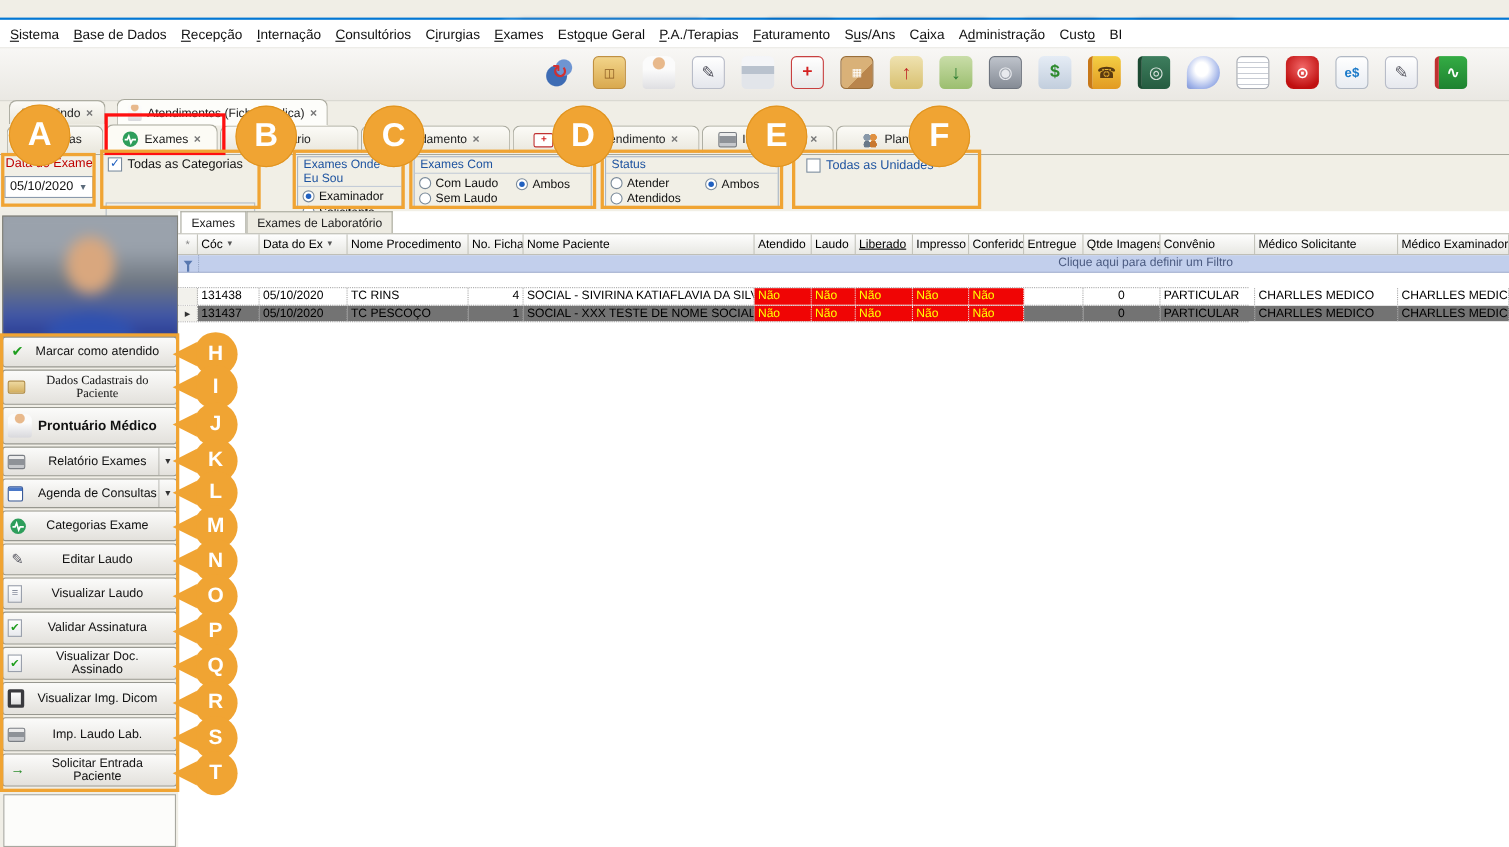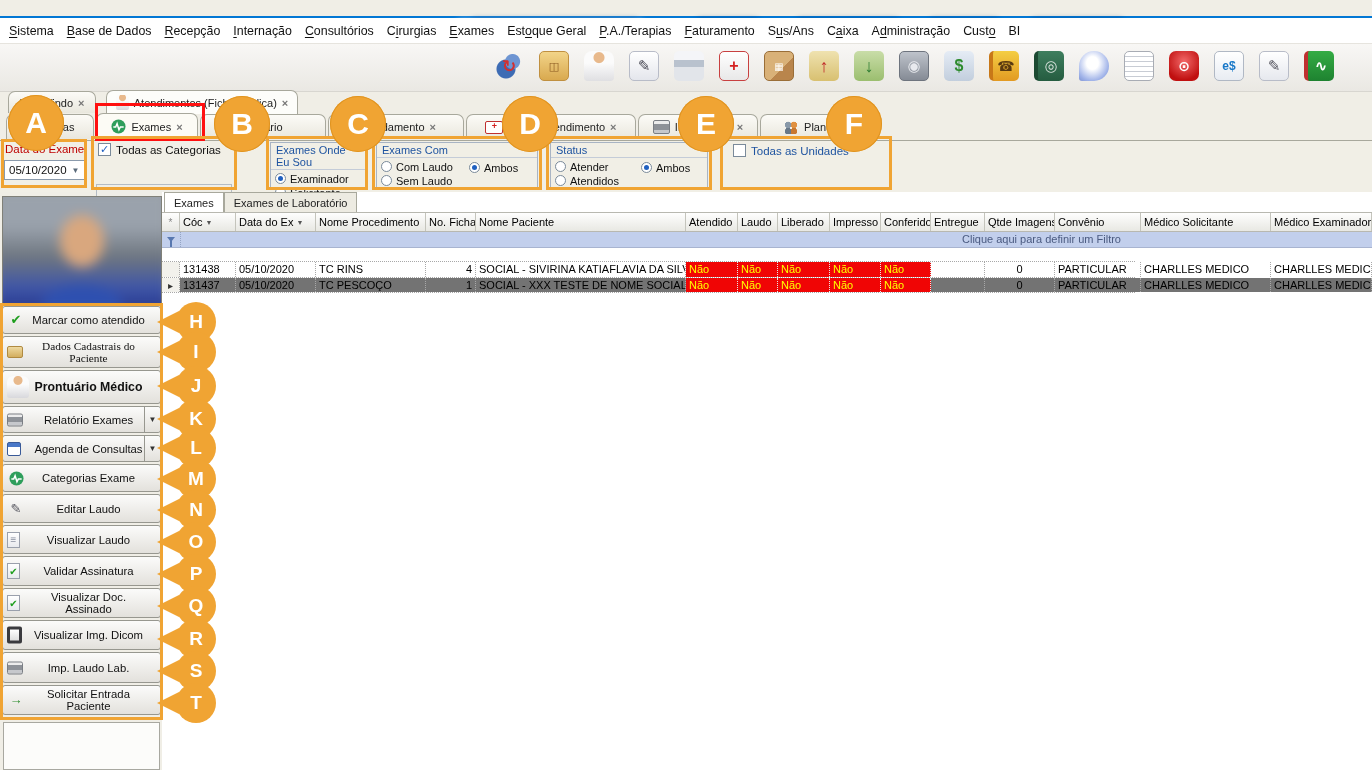--- a/index.html
+++ b/index.html
@@ -376,21 +376,21 @@
       </div>
       <div class="hcell" style="width: 210px;">
         <span>Nome Paciente</span>
       </div>
       <div class="hcell" style="width: 52px;">
         <span>Atendido</span>
       </div>
       <div class="hcell" style="width: 40px;">
         <span>Laudo</span>
       </div>
-      <div class="hcell" style="width: 52px;">
+      <div class="hcell" style="width: 52px; text-decoration: underline;">
         <span>Liberado</span>
       </div>
       <div class="hcell" style="width: 51px;">
         <span>Impresso</span>
       </div>
       <div class="hcell" style="width: 50px;">
         <span>Conferido</span>
       </div>
       <div class="hcell" style="width: 54px;">
         <span>Entregue</span>

